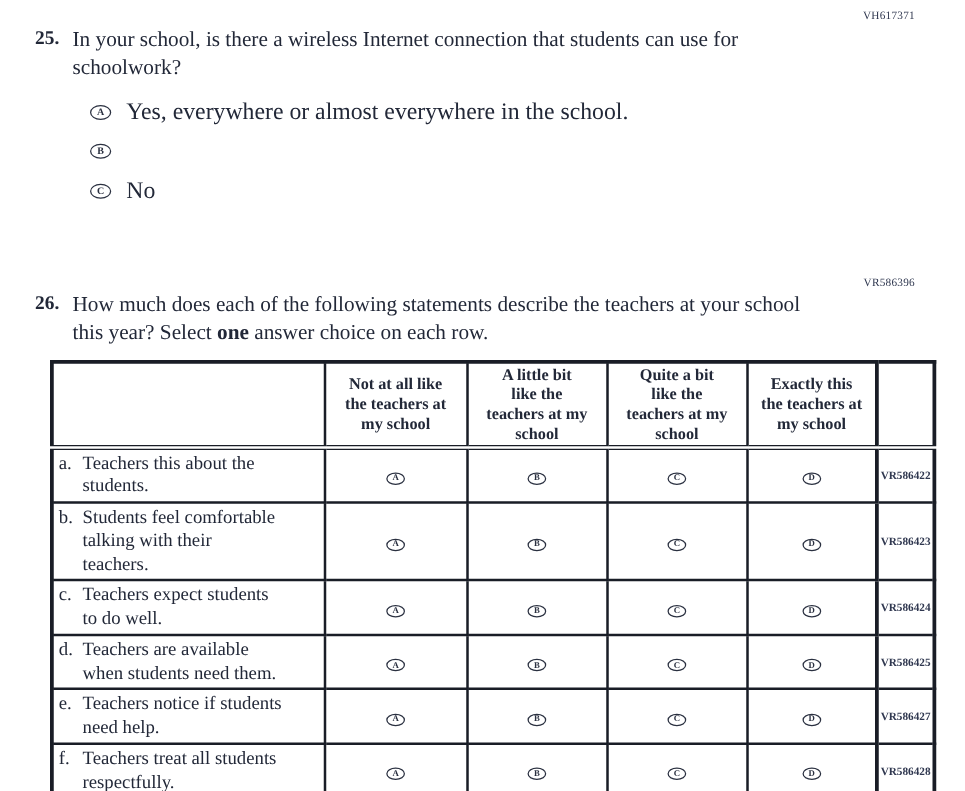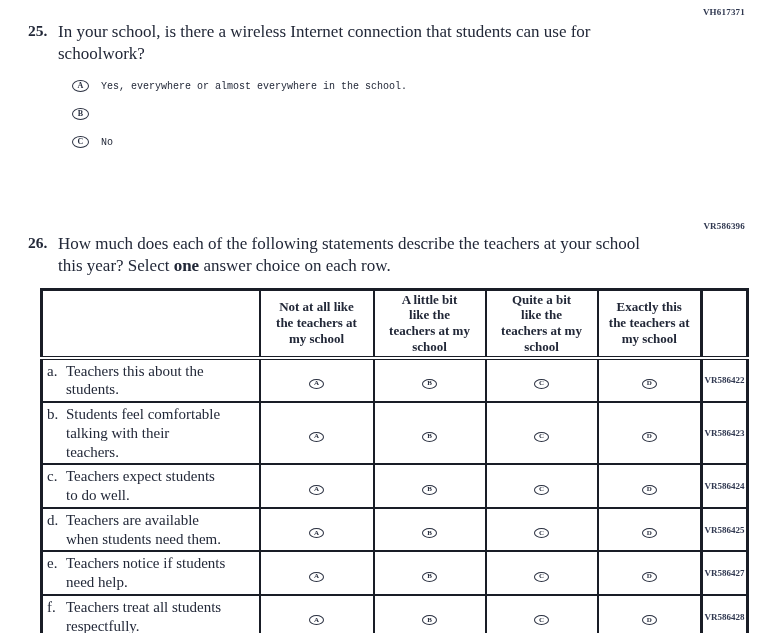--- a/index.html
+++ b/index.html
@@ -7,23 +7,23 @@
   body {
     position: relative;
     width: 772px;
     height: 633px;
     overflow: hidden;
     font-family: "Liberation Serif", serif;
     color: #222838;
   }
   .form-code {
     position: absolute;
-    right: 27px;
+    right: 40px;
     font-size: 9px;
-    font-weight: bold;
+    font-weight: normal;
     color: #303850;
     letter-spacing: 0.2px;
   }
   .code-q25 { top: 7px; }
   .code-q26 { top: 221px; text-align: right; }
 
   .question {
     position: absolute;
     left: 28px;
     display: flex;
@@ -46,21 +46,21 @@
   }
 
   .options { margin-top: 13px; }
   .option-row {
     display: flex;
     align-items: center;
     gap: 12px;
     margin: 0 0 13px 14px;
     min-height: 15px;
   }
-  .option-text { font-size: 10px; font-family: Liberation Mono, monospace; }
+  .option-text { font-size: 19px; }
 
   .bub {
     display: inline-flex;
     align-items: center;
     justify-content: center;
     border: 1px solid #2a3040;
     border-radius: 50%;
     font-weight: bold;
     color: #2a3040;
     flex: 0 0 auto;

